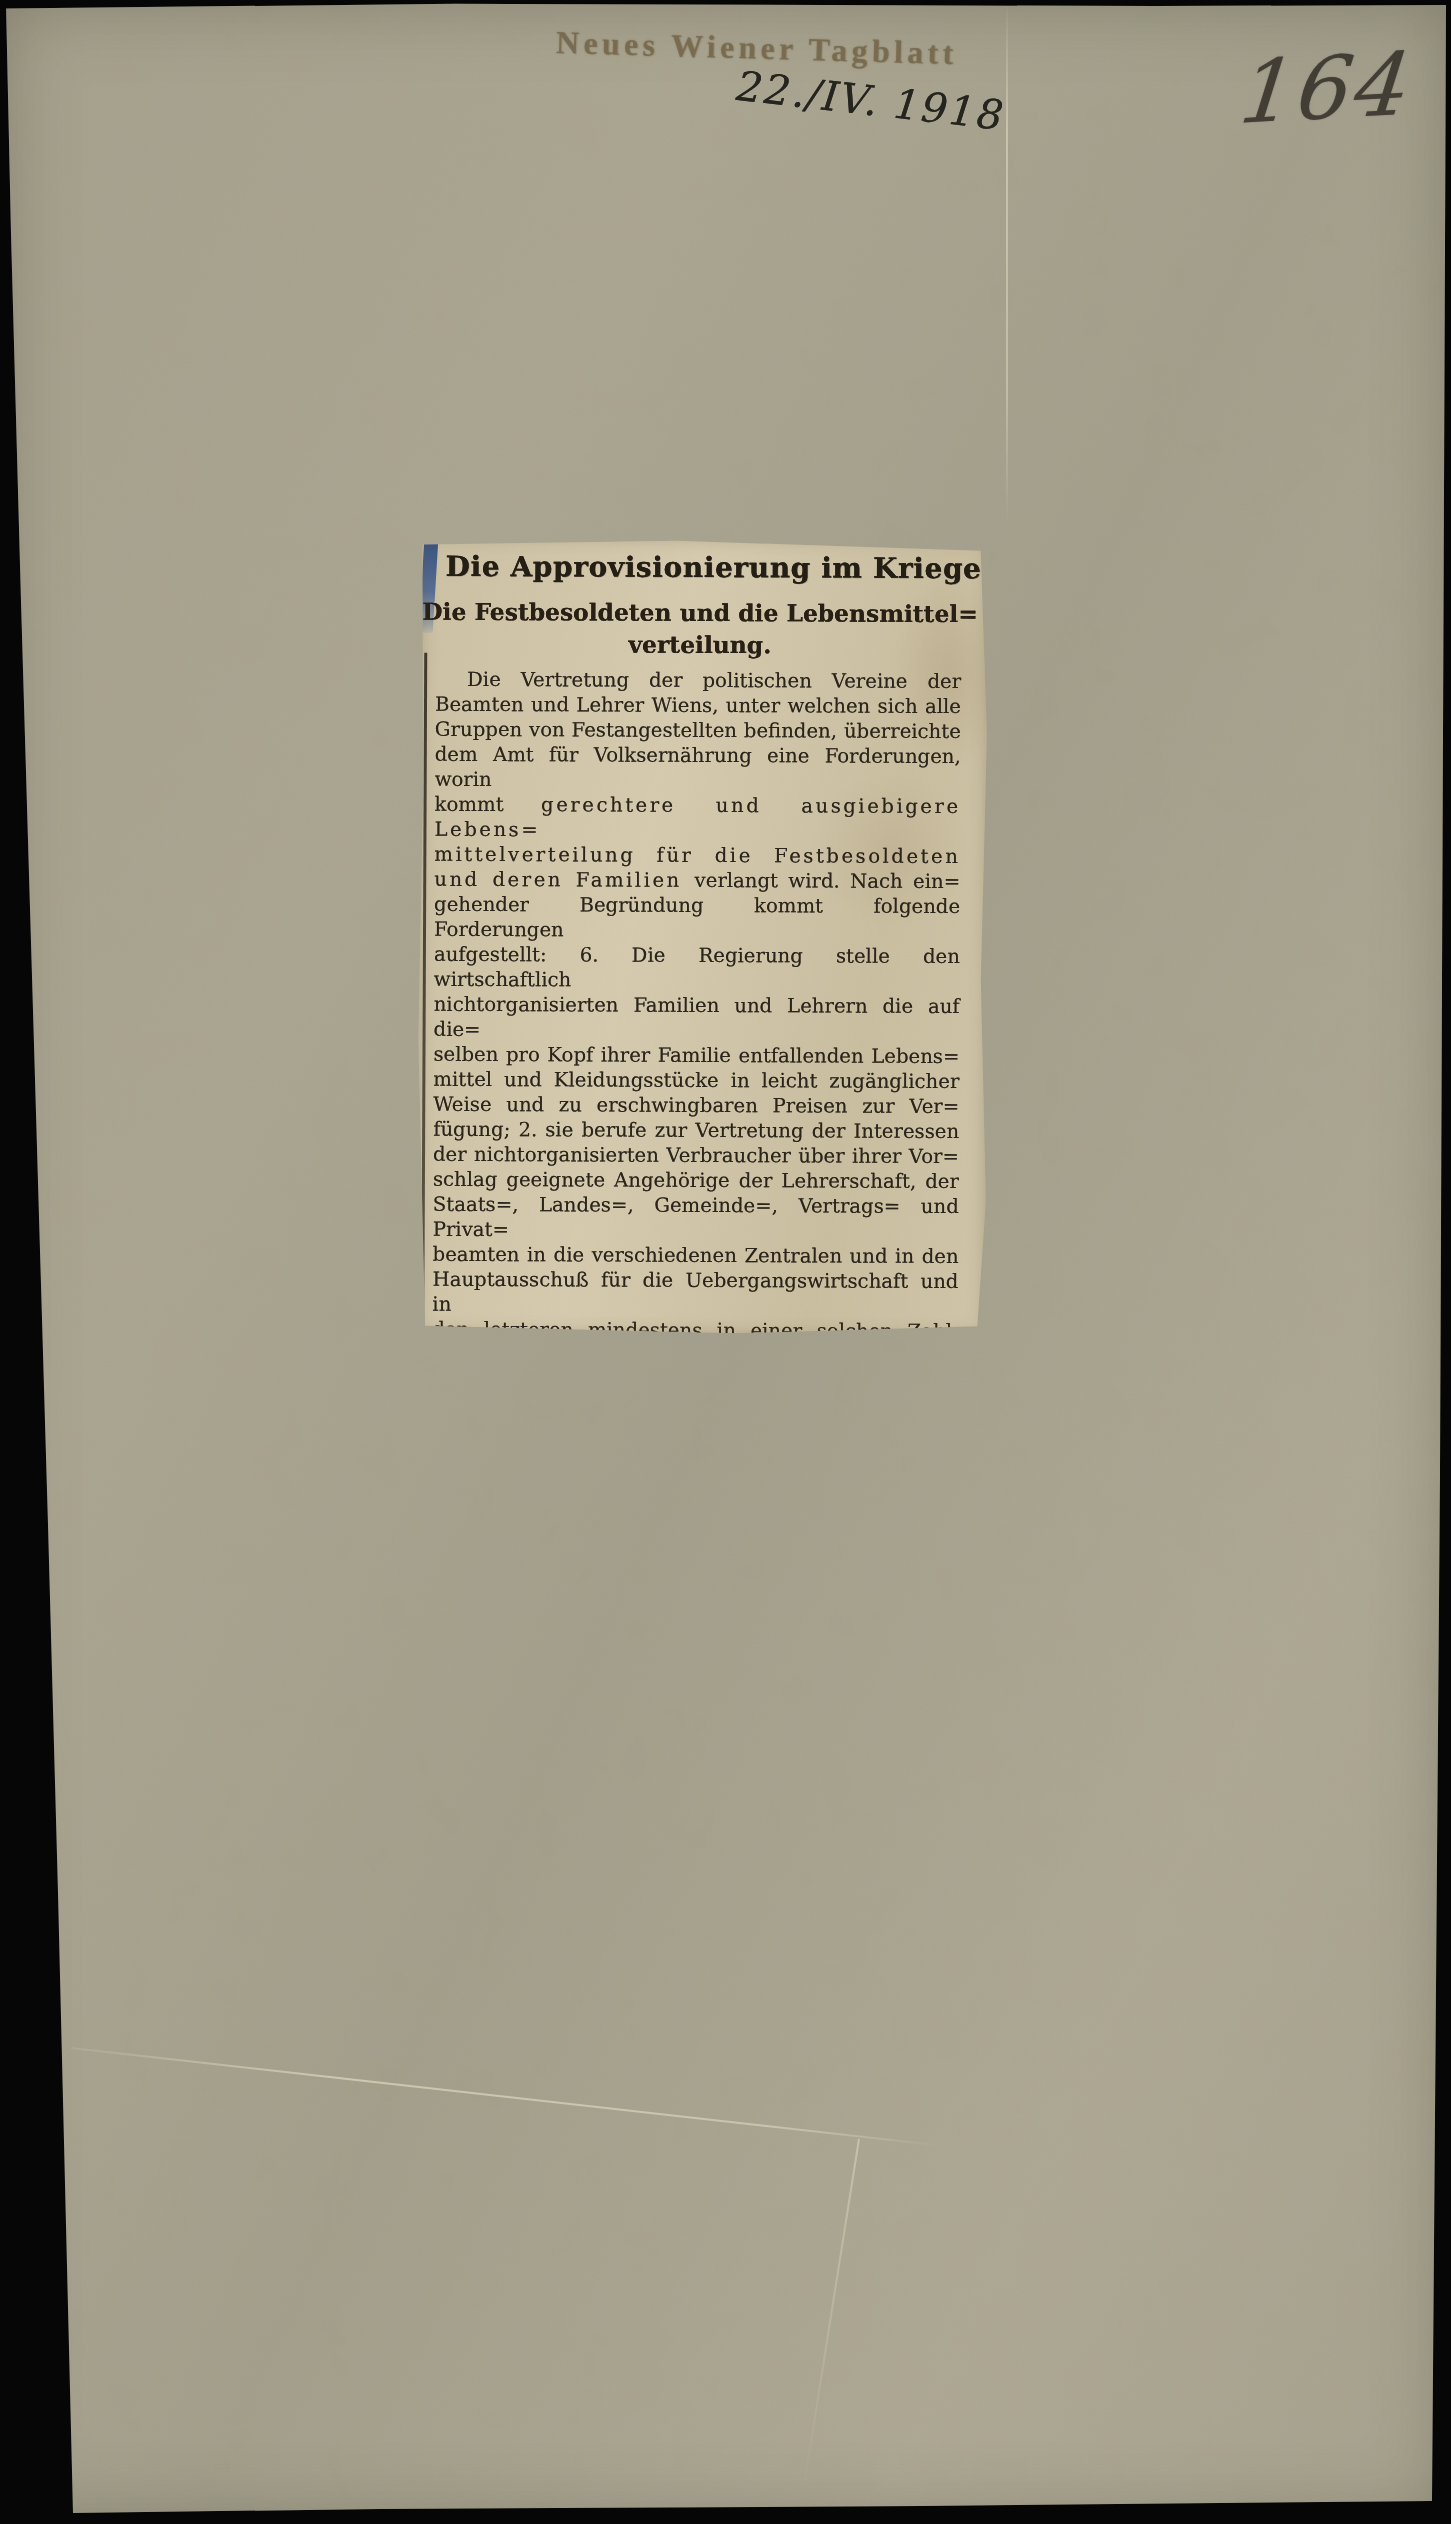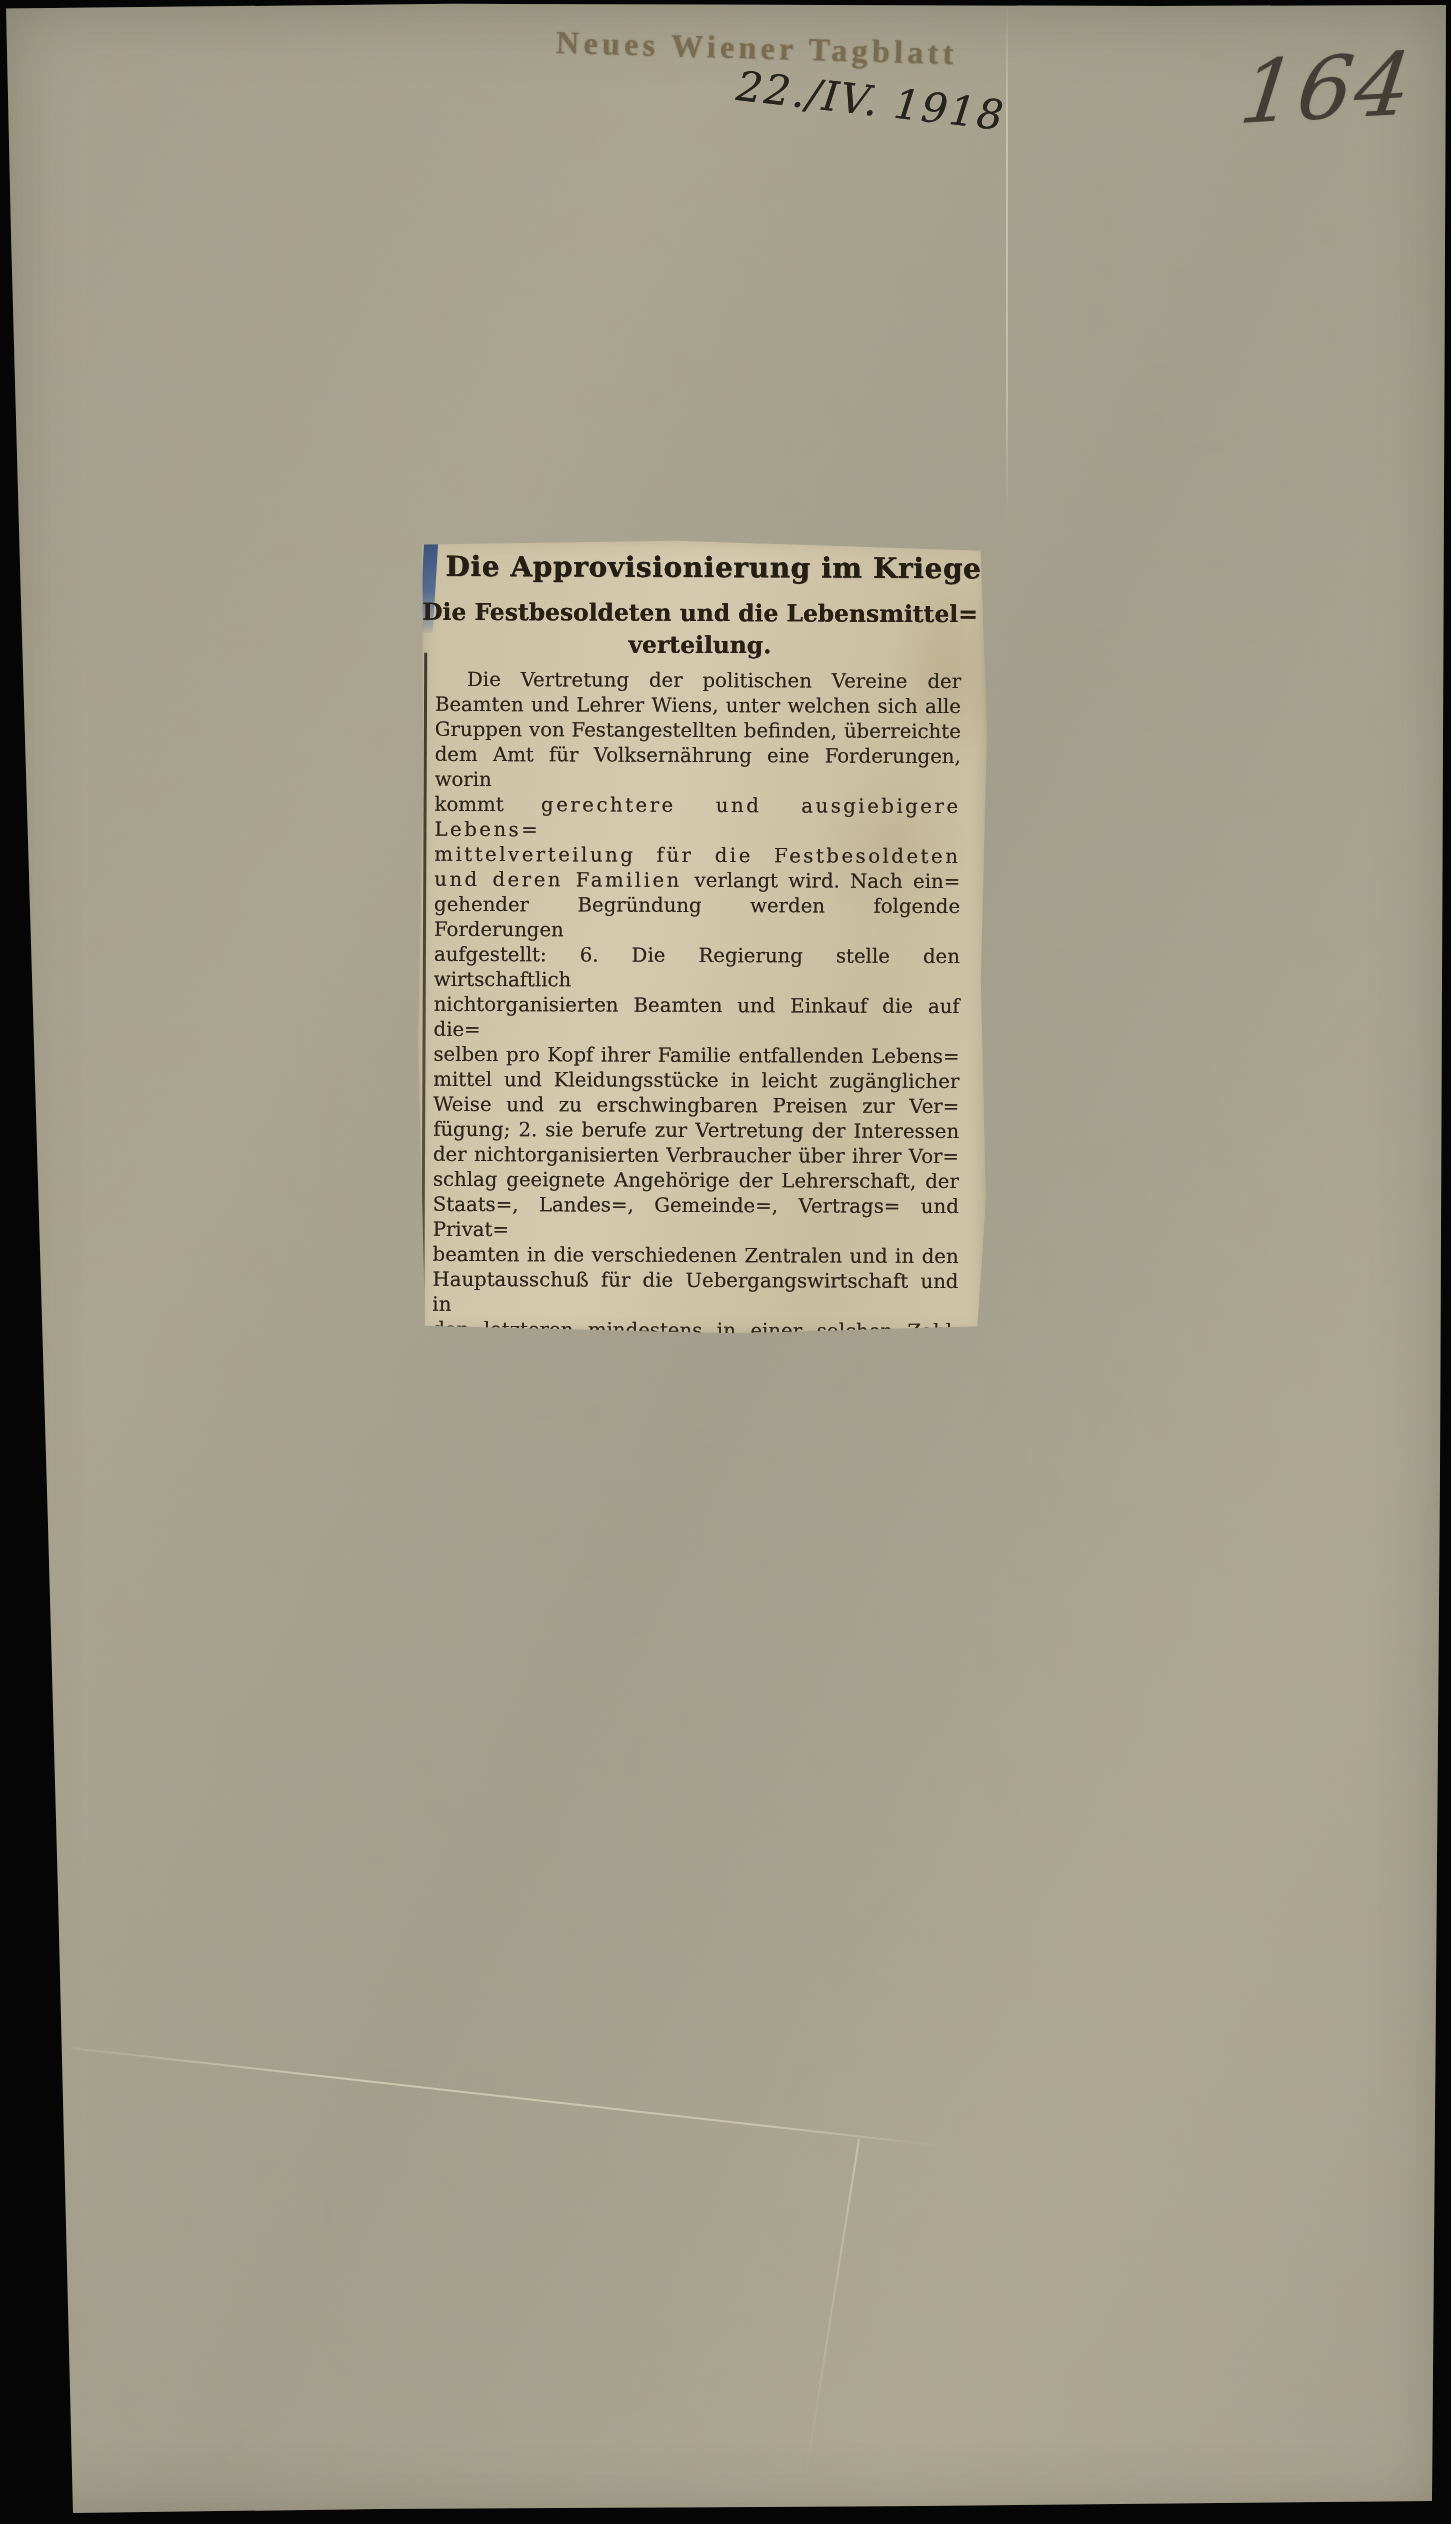--- a/index.html
+++ b/index.html
@@ -108,23 +108,23 @@
     <div class="subhead1">Die Festbesoldeten und die Lebensmittel=</div>
     <div class="subhead2">verteilung.</div>
     <div class="cbody">
         <div class="bline indent"><span>Die Vertretung der politischen Vereine der</span></div>
         <div class="bline"><span>Beamten und Lehrer Wiens, unter welchen sich alle</span></div>
         <div class="bline"><span>Gruppen von Festangestellten befinden, überreichte</span></div>
         <div class="bline"><span>dem Amt für Volksernährung eine Forderungen, worin</span></div>
         <div class="bline"><span>kommt </span><span class="gesperrt">gerechtere und ausgiebigere Lebens=</span></div>
         <div class="bline"><span class="gesperrt">mittelverteilung für die Festbesoldeten</span></div>
         <div class="bline"><span class="gesperrt">und deren Familien </span><span>verlangt wird. Nach ein=</span></div>
-        <div class="bline"><span>gehender Begründung werden folgende Forderungen</span></div>
+        <div class="bline"><span>gehender Begründung kommt folgende Forderungen</span></div>
         <div class="bline"><span>aufgestellt: 6. Die Regierung stelle den wirtschaftlich</span></div>
-        <div class="bline"><span>nichtorganisierten Beamten und Einkauf die auf die=</span></div>
+        <div class="bline"><span>nichtorganisierten Familien und Lehrern die auf die=</span></div>
         <div class="bline"><span>selben pro Kopf ihrer Familie entfallenden Lebens=</span></div>
         <div class="bline"><span>mittel und Kleidungsstücke in leicht zugänglicher</span></div>
         <div class="bline"><span>Weise und zu erschwingbaren Preisen zur Ver=</span></div>
         <div class="bline"><span>fügung; 2. sie berufe zur Vertretung der Interessen</span></div>
         <div class="bline"><span>der nichtorganisierten Verbraucher über ihrer Vor=</span></div>
         <div class="bline"><span>schlag geeignete Angehörige der Lehrerschaft, der</span></div>
         <div class="bline"><span>Staats=, Landes=, Gemeinde=, Vertrags= und Privat=</span></div>
         <div class="bline"><span>beamten in die verschiedenen Zentralen und in den</span></div>
         <div class="bline"><span>Hauptausschuß für die Uebergangswirtschaft und in</span></div>
         <div class="bline"><span>den letzteren mindestens in einer solchen Zahl, welche</span></div>

